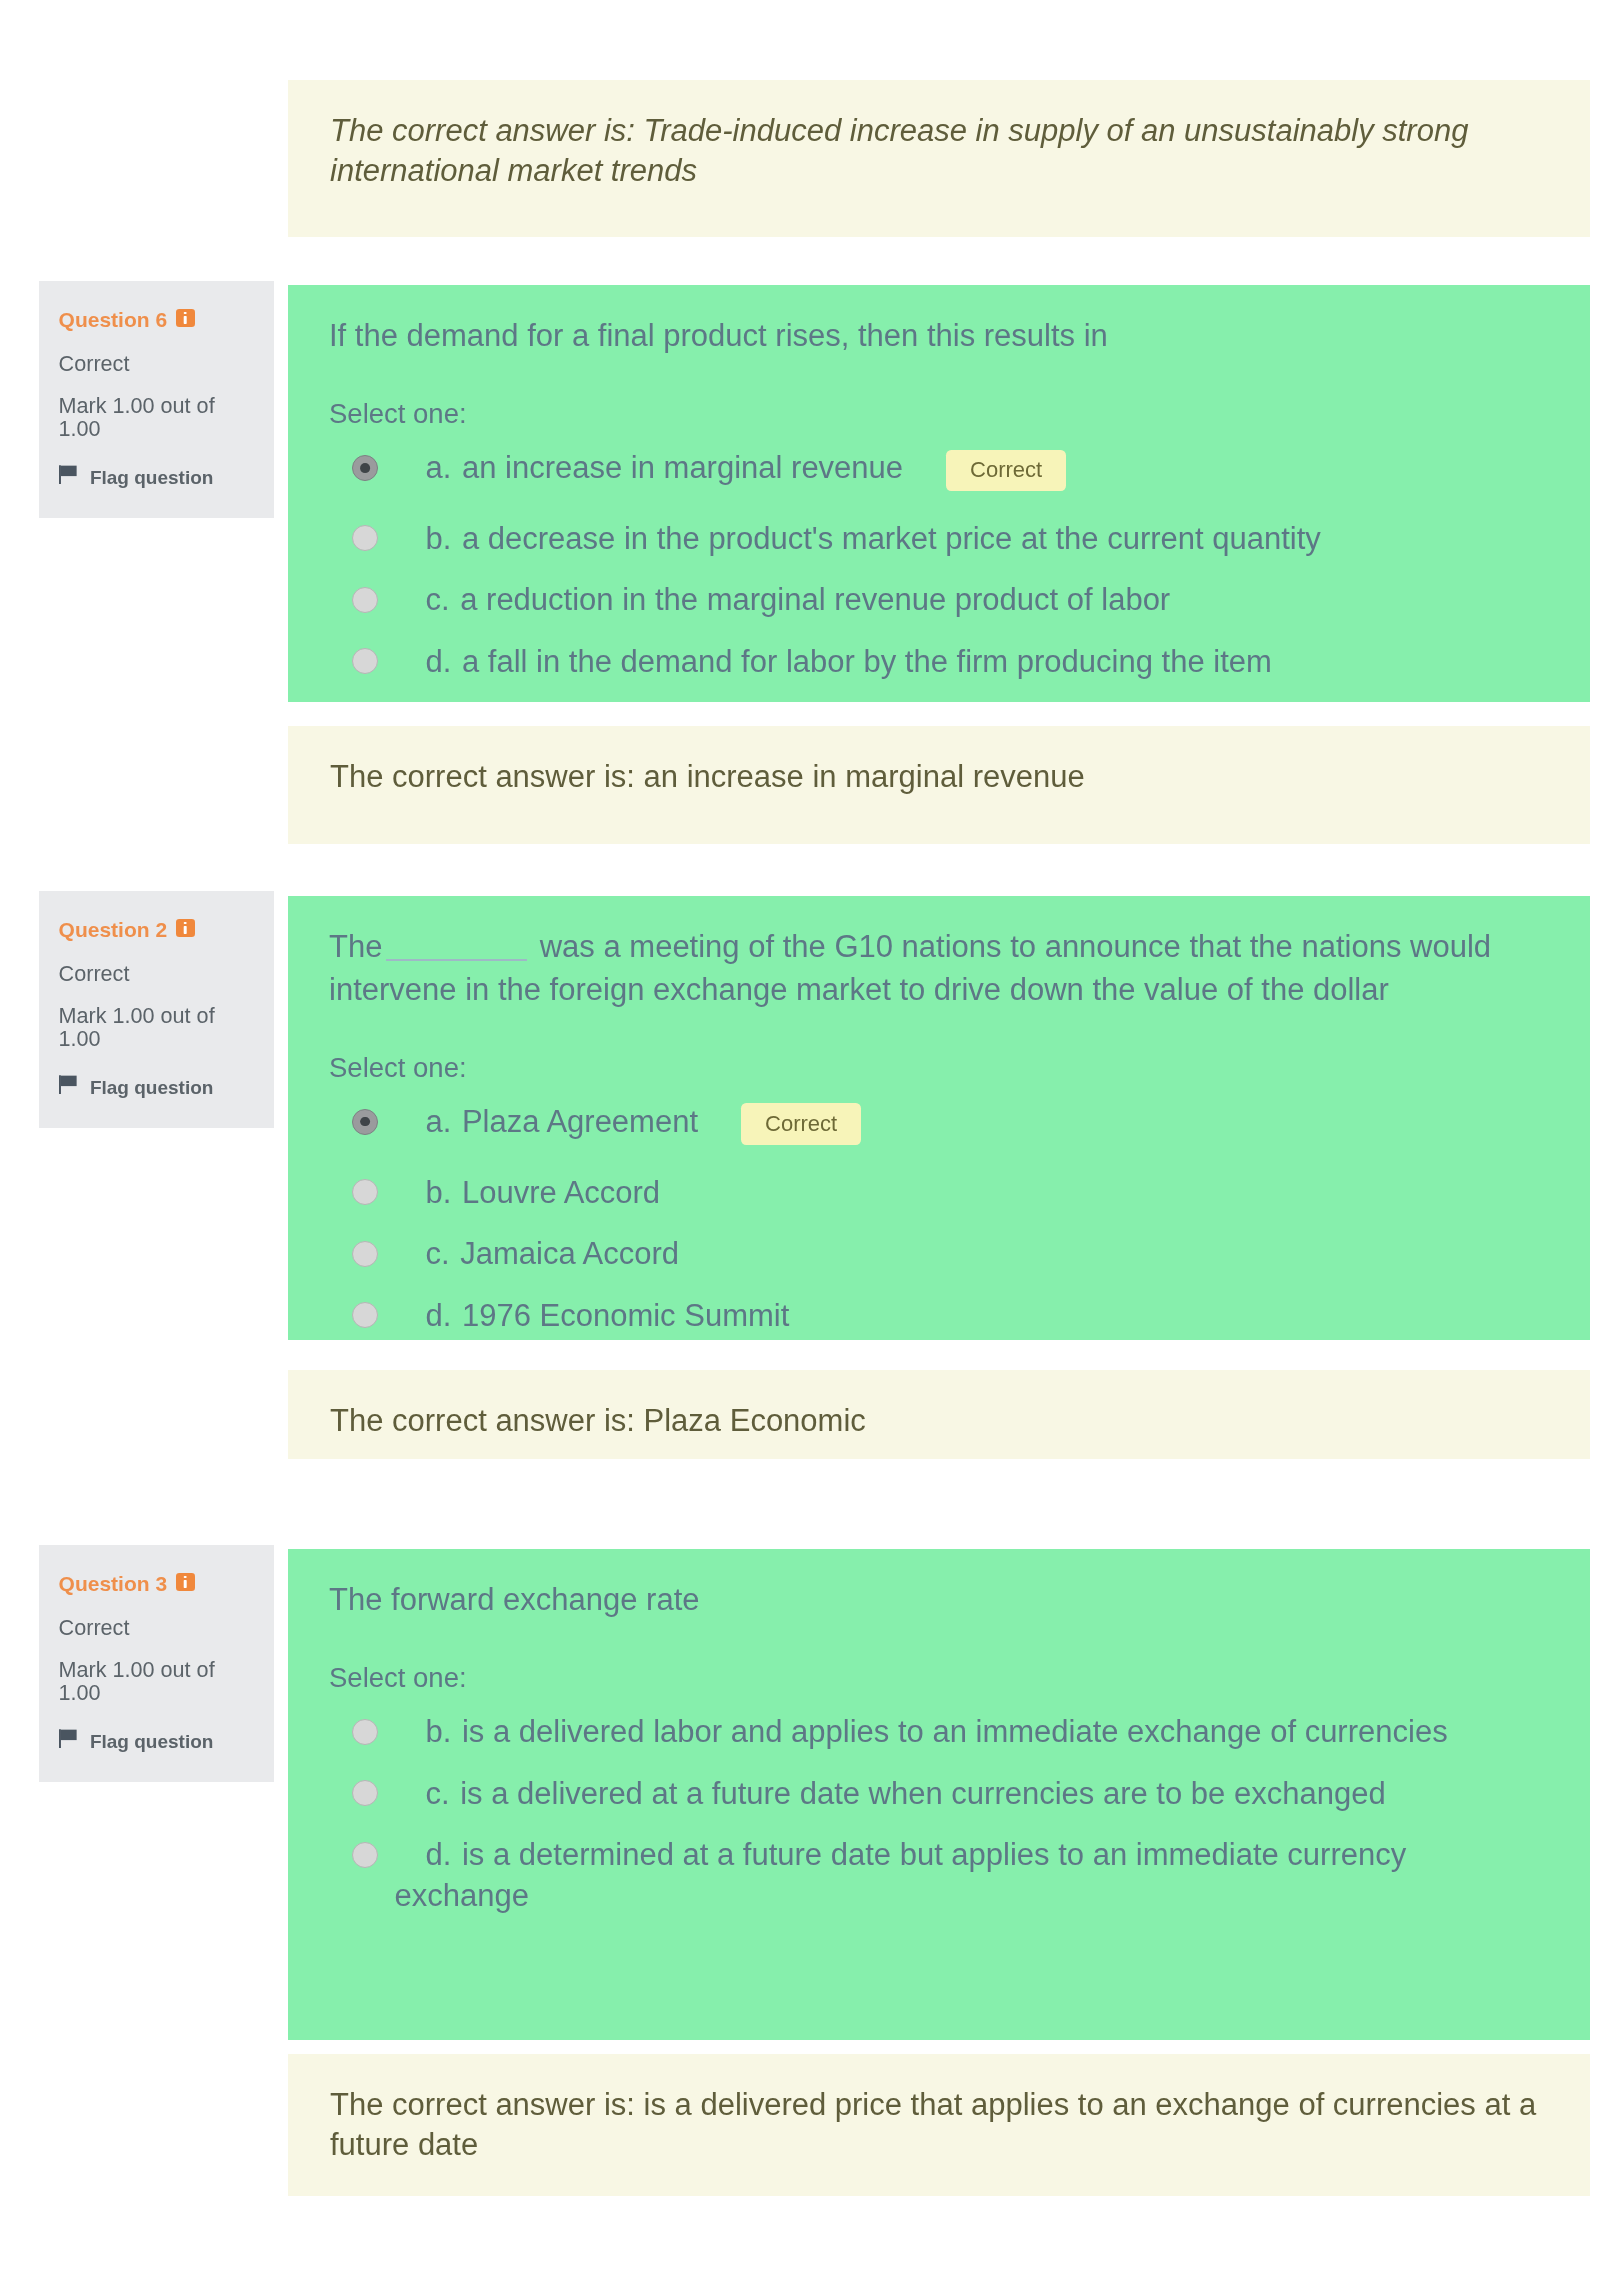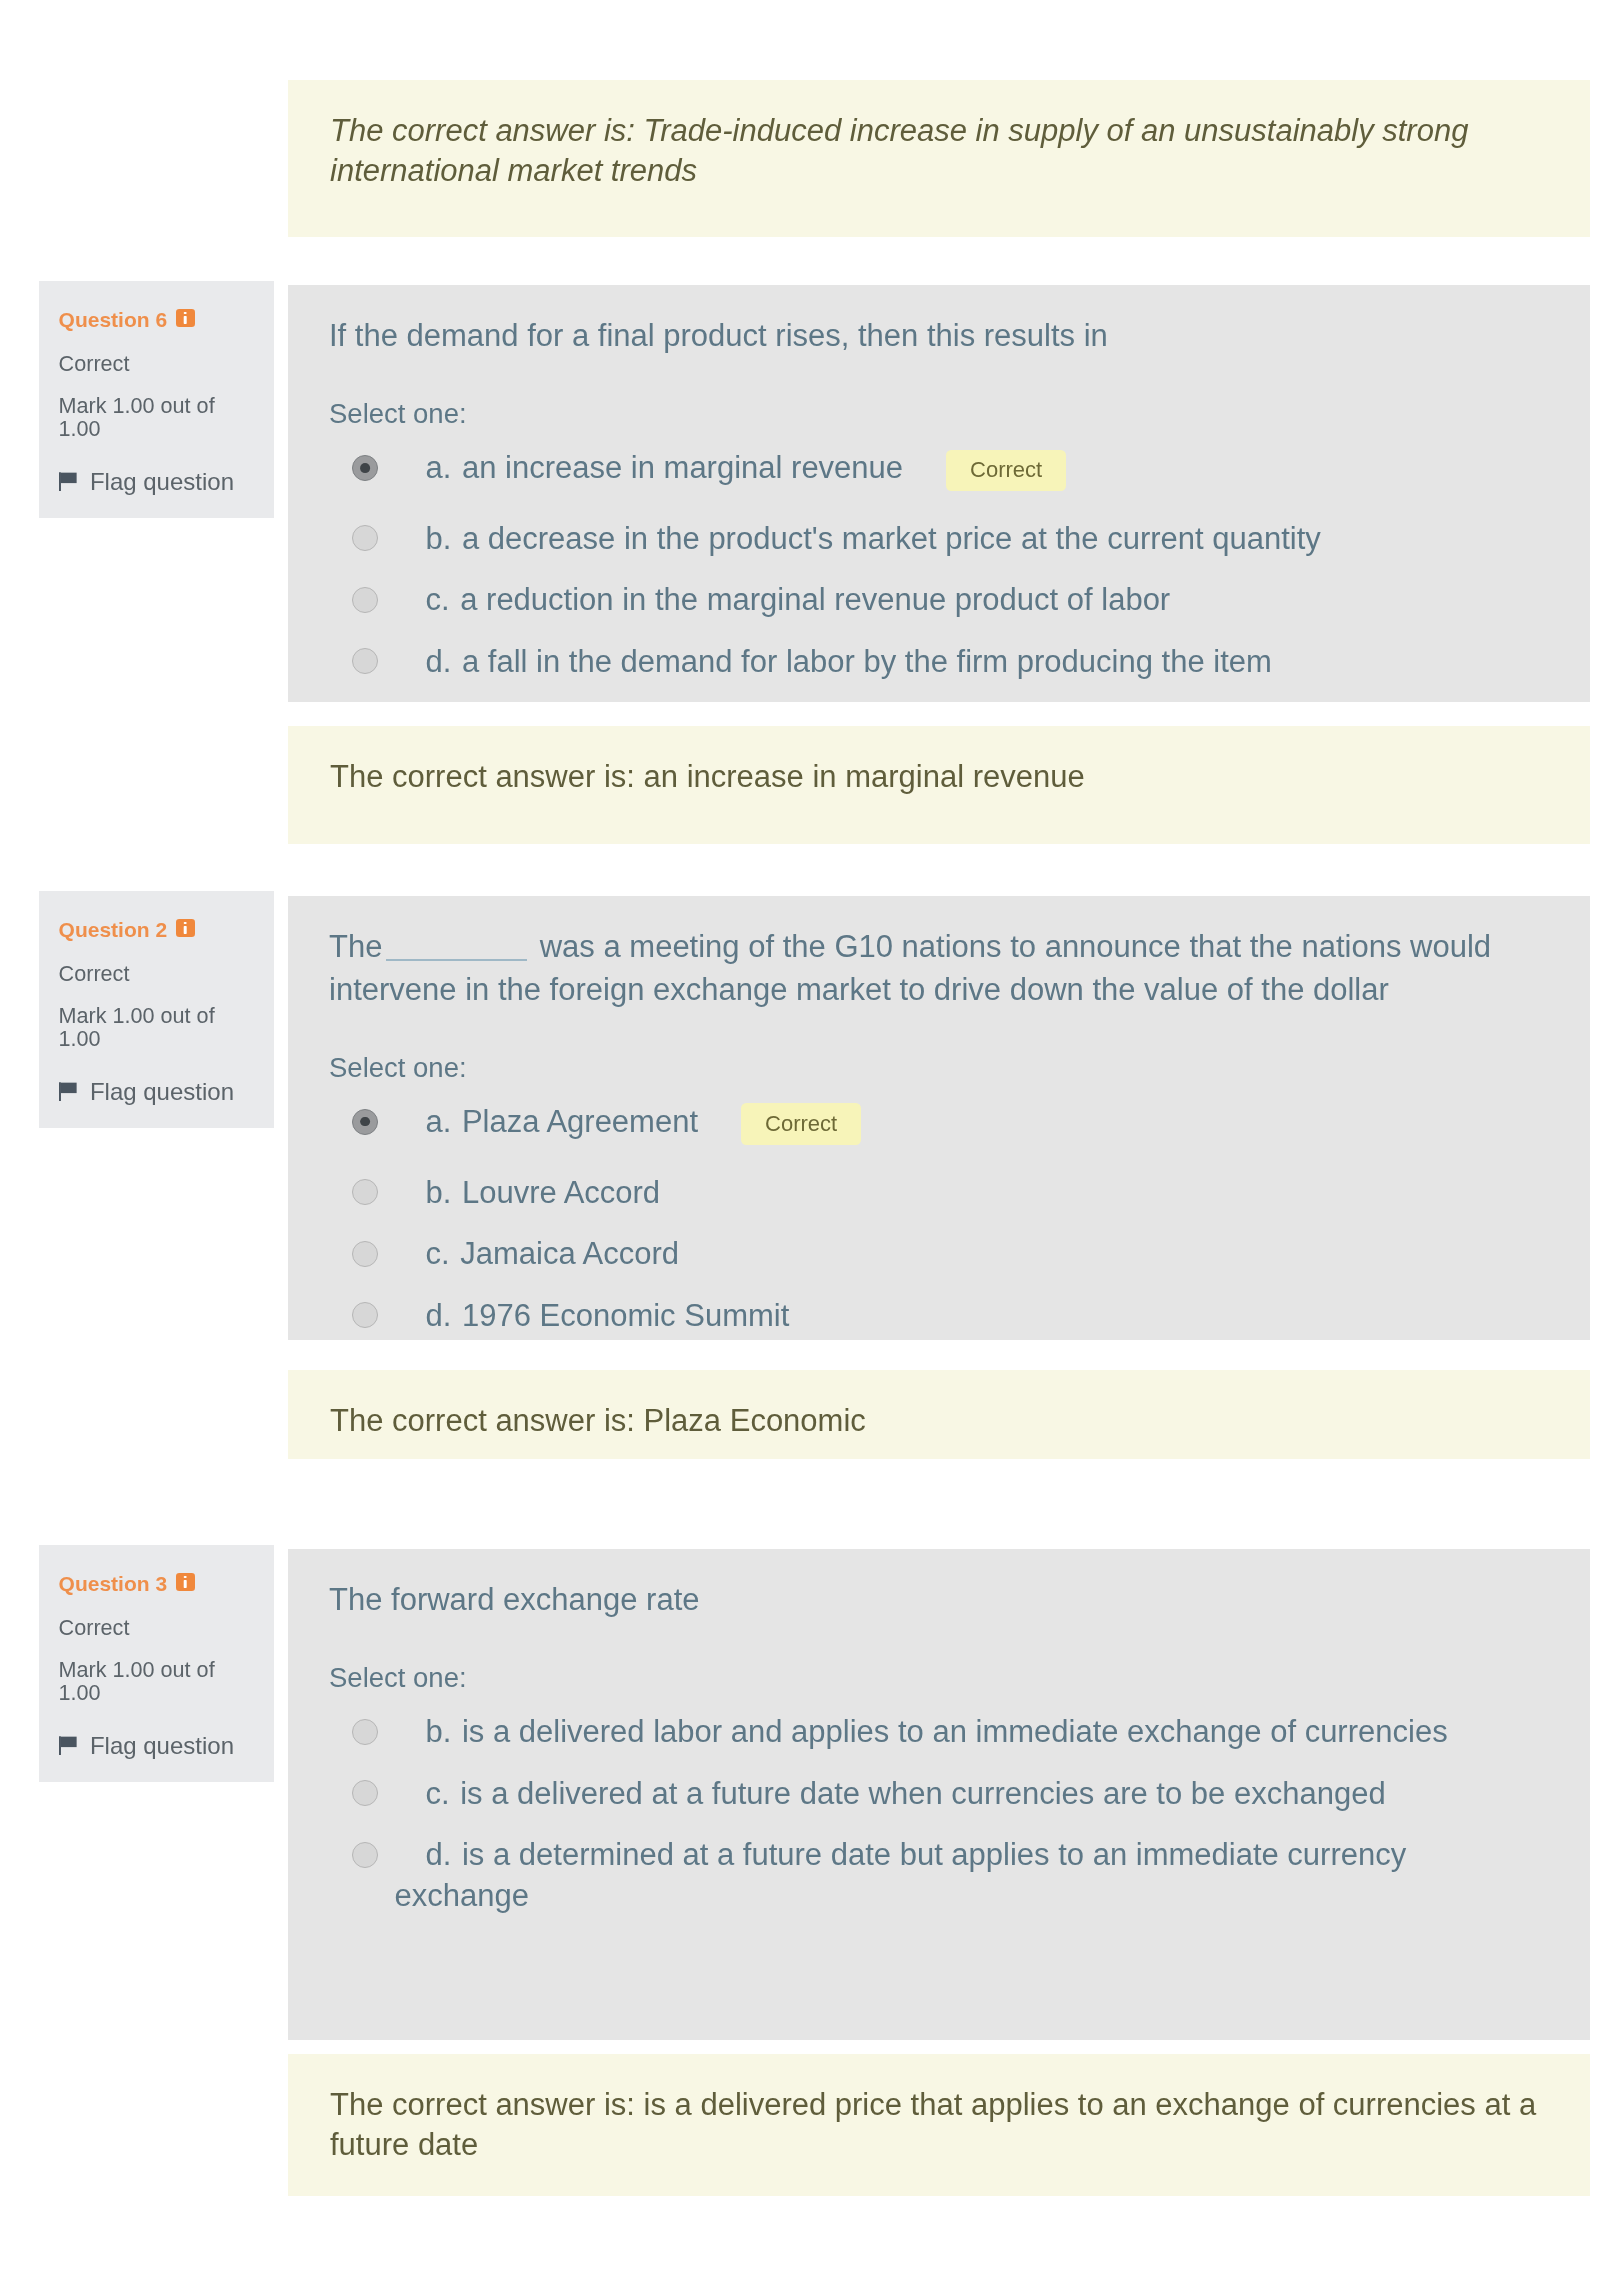--- a/index.html
+++ b/index.html
@@ -49,31 +49,31 @@
     position:relative;margin-left:9.2px;vertical-align:0px;
   }
   .info .qno .ibadge::before{
     content:"";position:absolute;left:50%;top:3.3px;transform:translateX(-50%);width:2.6px;height:2.6px;background:#fff;border-radius:50%;
   }
   .info .qno .ibadge::after{
     content:"";position:absolute;left:50%;top:7.2px;transform:translateX(-50%);width:2.6px;height:7.9px;background:#fff;border-radius:0.7px;
   }
   .info .state{margin:0 0 15.7px 0;color:#5b6369;font-size:21.6px;}
   .info .mark{margin:0 0 23.6px 0;color:#5b6369;font-size:21.6px;line-height:1.06;max-width:183px;}
-  .info .flag{display:flex;align-items:center;color:#5b6369;font-size:24px;}
+  .info .flag{display:flex;color:#5b6369;font-size:19px;font-weight:bold;}
   .info .flag .flagicon{
     width:18.3px;height:19.6px;position:relative;display:inline-block;flex:0 0 auto;margin-right:13px;
     line-height:0;
   }
   .info .flag .flagicon svg{display:block;}
 
   
   .qbody{
     position:absolute;
-    background:#e5e5e5;
+    background:#86efac;
     box-sizing:border-box;
     padding:30px 41px 41px 41px;
     left:288px;
     width:1302px;
   }
   .qtext{
     font-size:31px;
     line-height:1.38;
     color:#5d7786;
     margin:0 0 39px 0;

